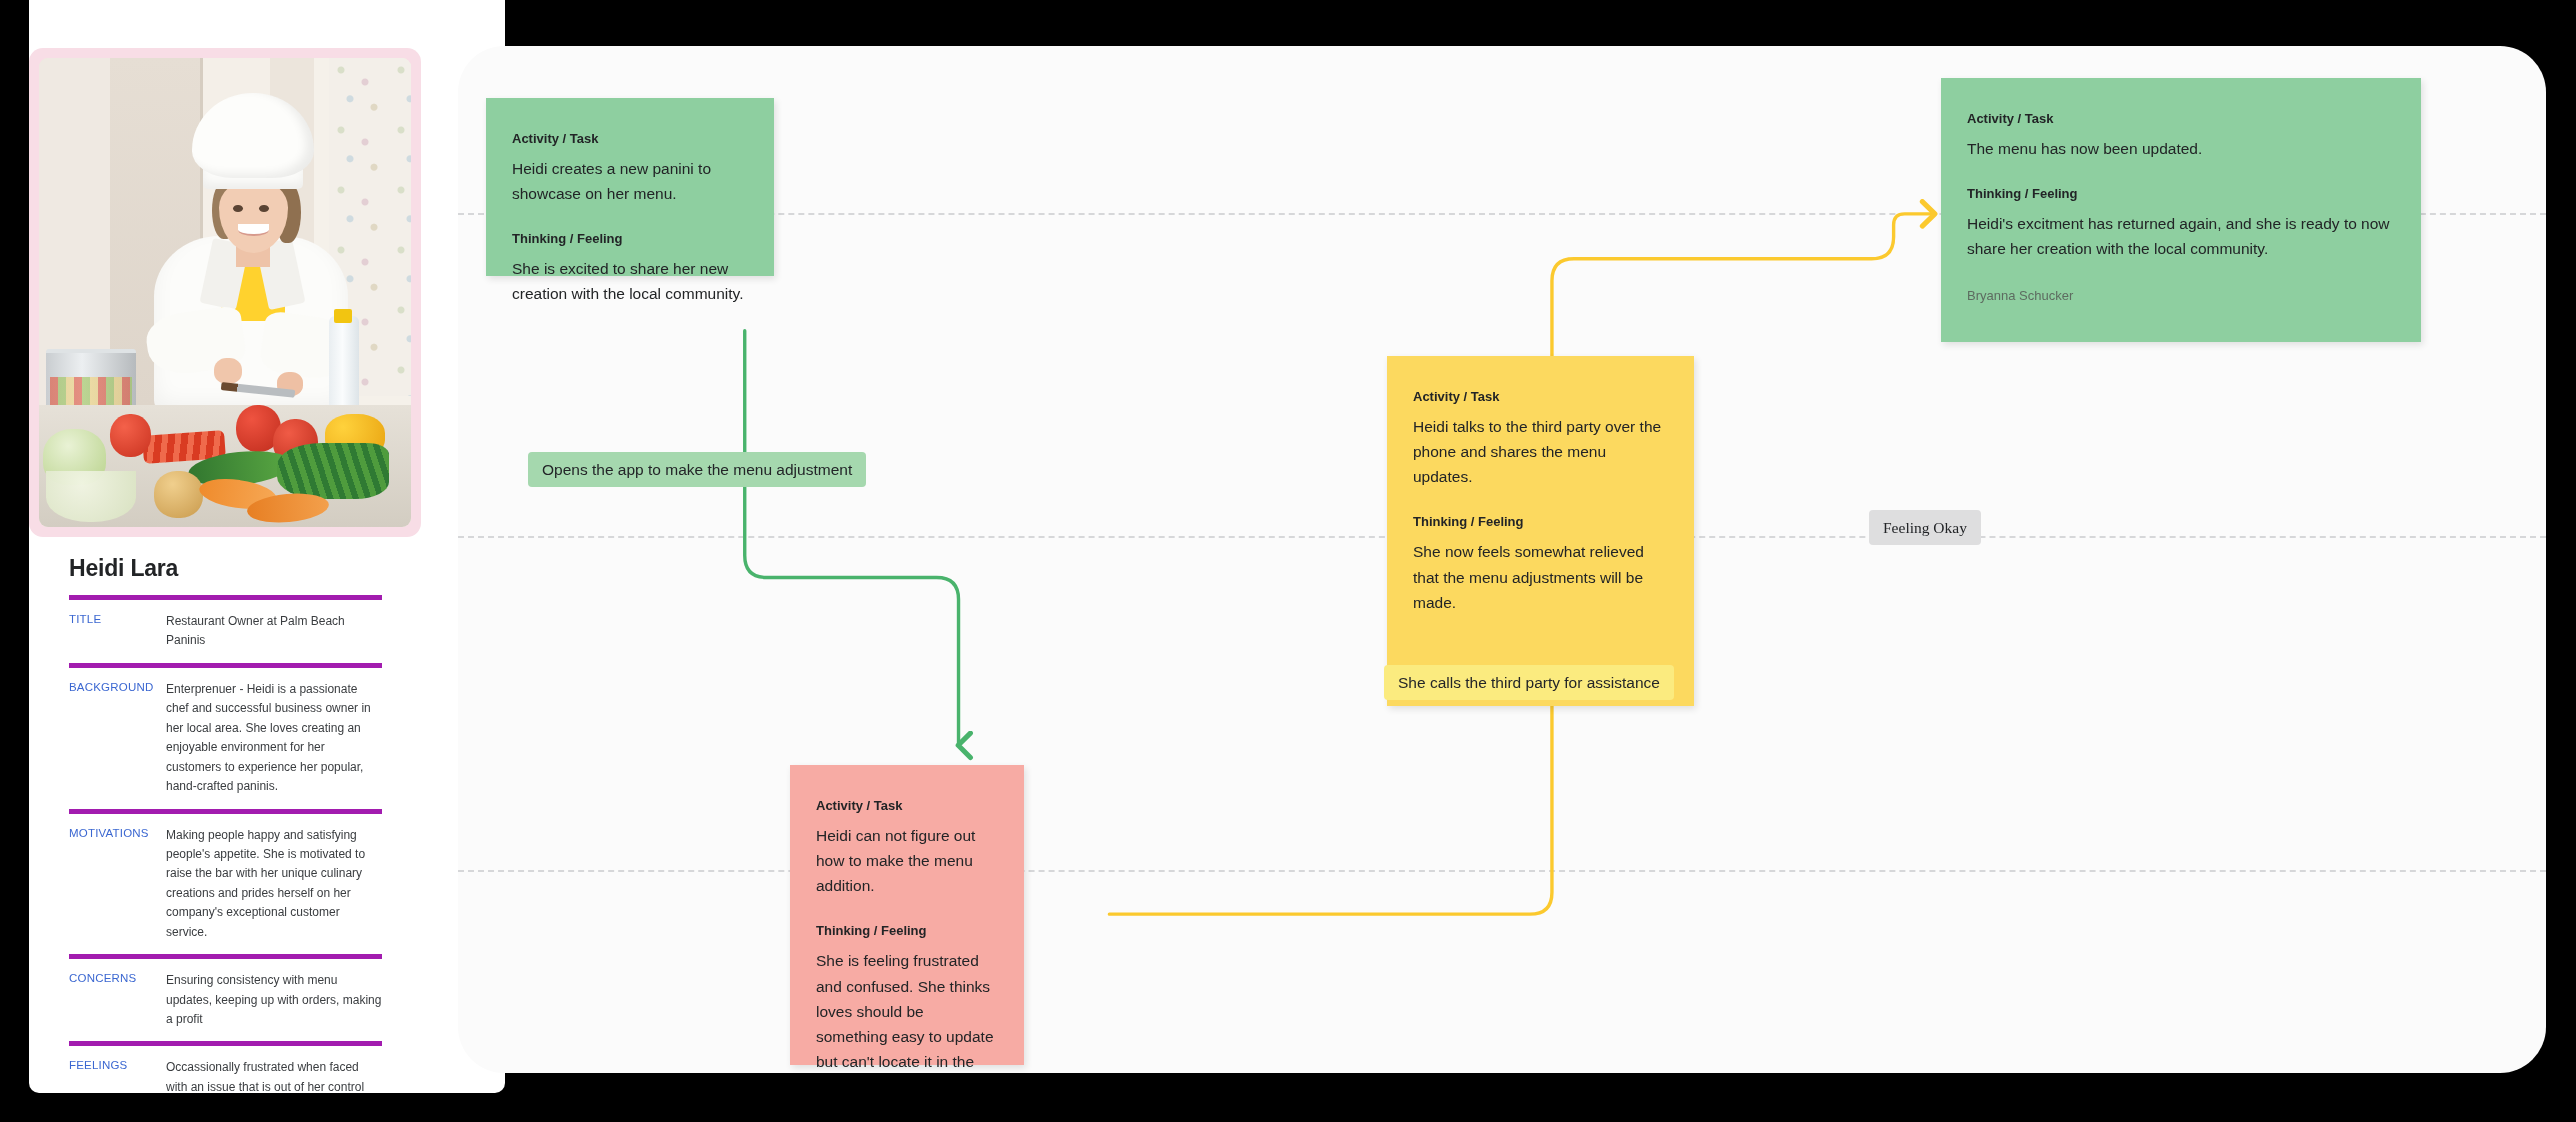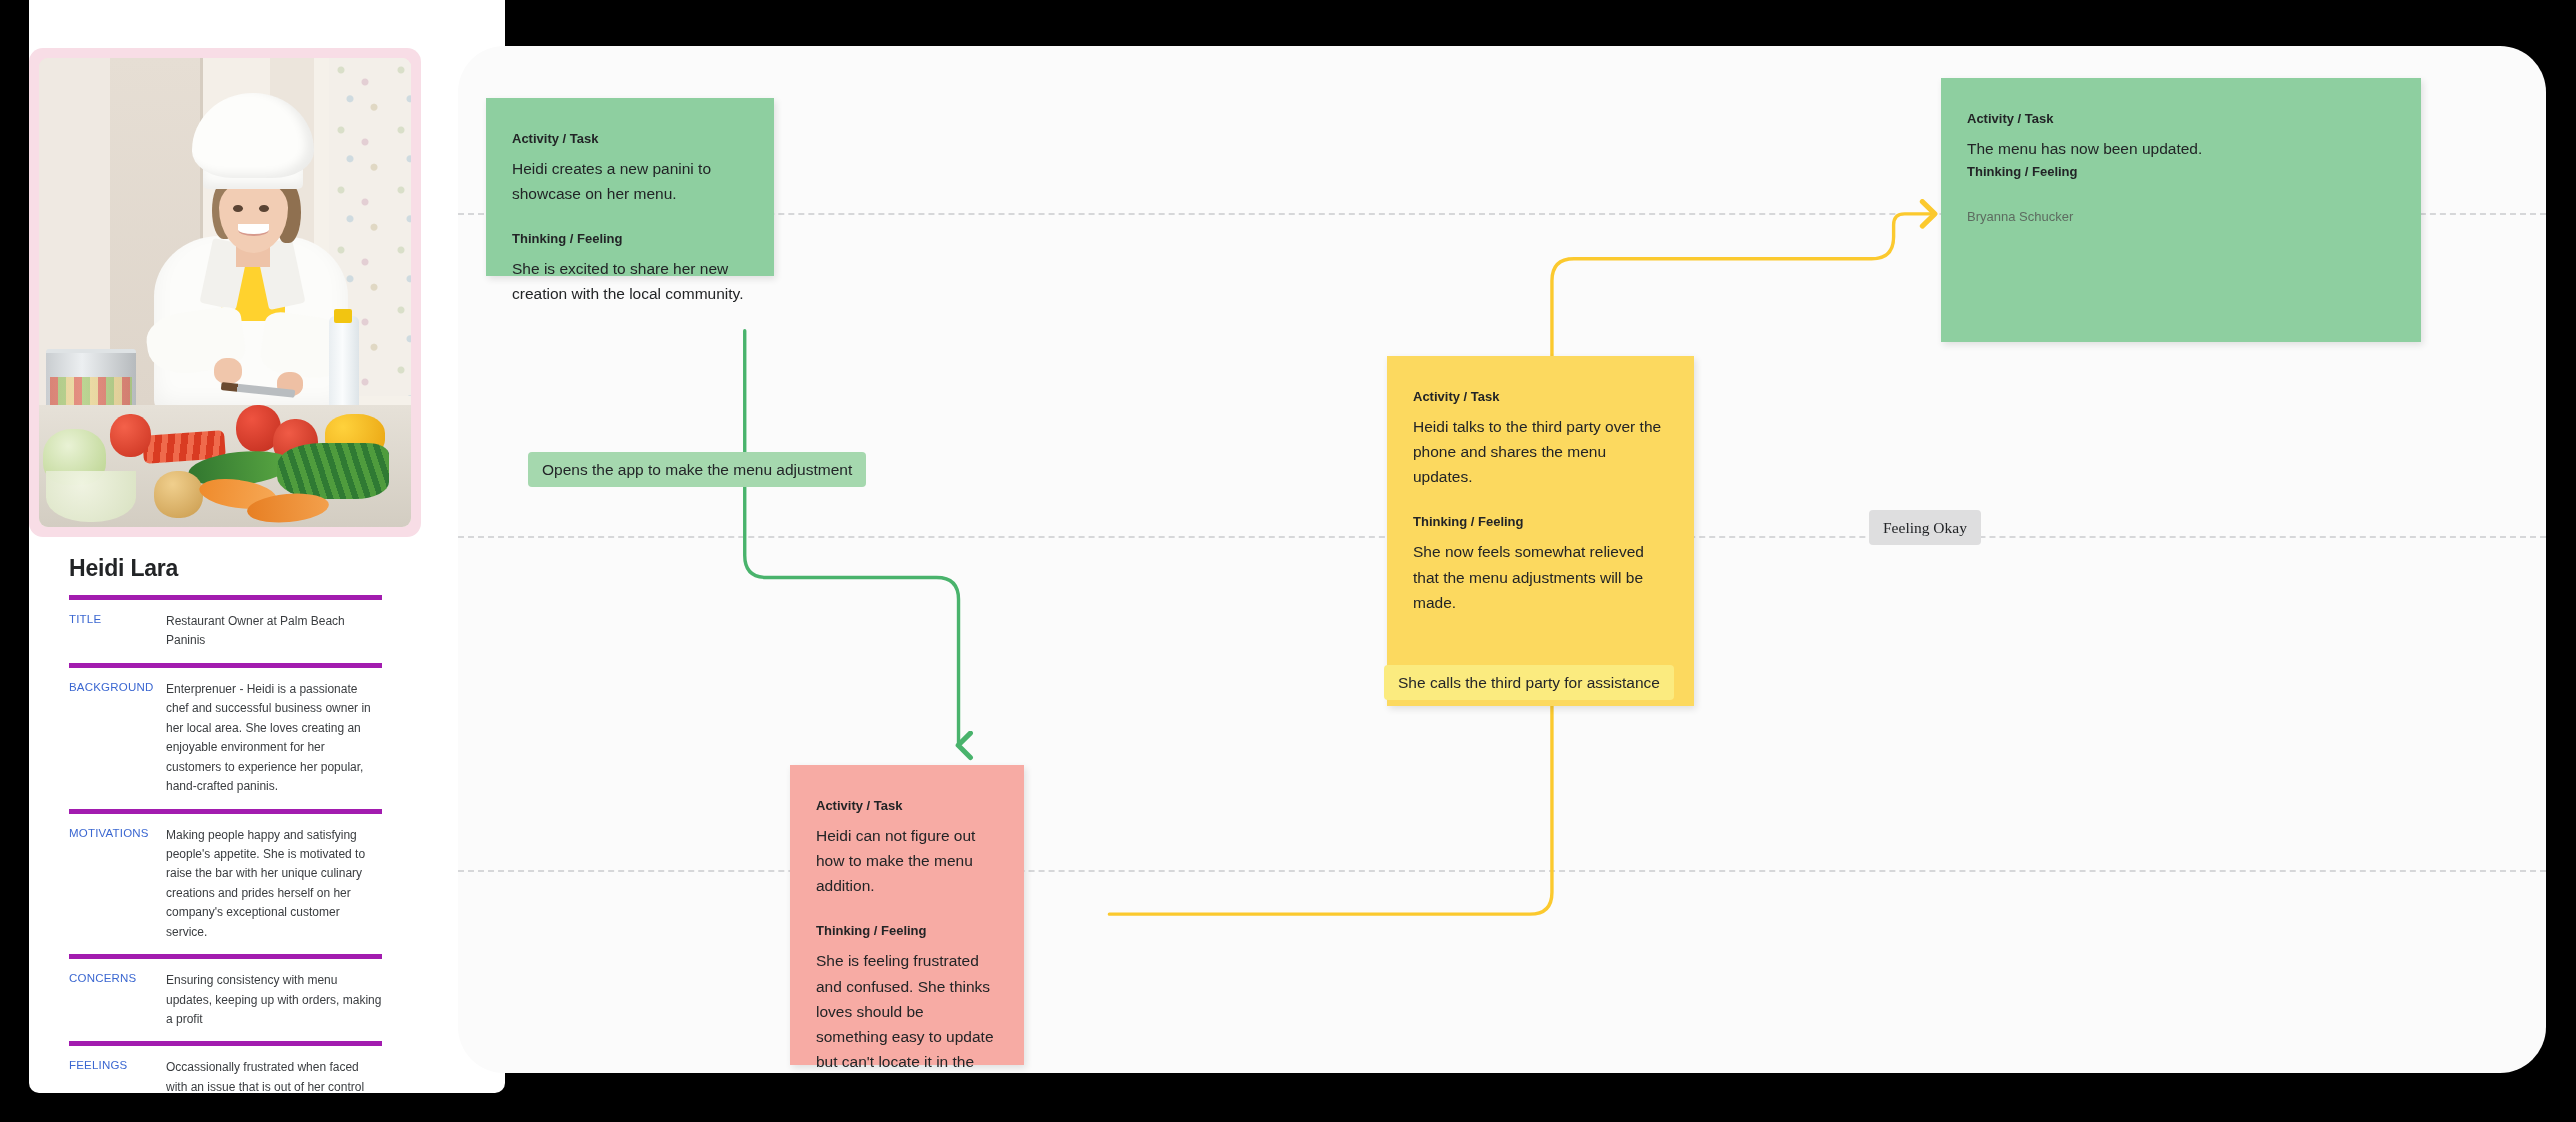--- a/index.html
+++ b/index.html
@@ -370,20 +370,21 @@
       <h4>Activity / Task</h4>
       <p>Heidi talks to the third party over the phone and shares the menu updates.</p>
       <h4>Thinking / Feeling</h4>
       <p>She now feels somewhat relieved that the menu adjustments will be made.</p>
     </div>
 
     <div class="note green" id="note-resolved" style="left:1483px; top:32px; width:480px; height:264px;">
       <h4>Activity / Task</h4>
       <p>The menu has now been updated.</p>
       <h4>Thinking / Feeling</h4>
+      <p>Heidi's excitment has returned again, and she is ready to now share her creation with the local community.</p>
       <div class="author">Bryanna Schucker</div>
     </div>
 
     <div class="edge-label green" style="left:70px; top:406px;">Opens the app to make the menu adjustment</div>
 
     <div class="edge-label yellow" style="left:926px; top:619px;text-align:center;">She calls the third party for assistance</div>
 
     <div class="edge-label gray" style="left:1411px; top:464px;font-family:Liberation Serif, serif;">Feeling Okay</div>
 
   </div>

